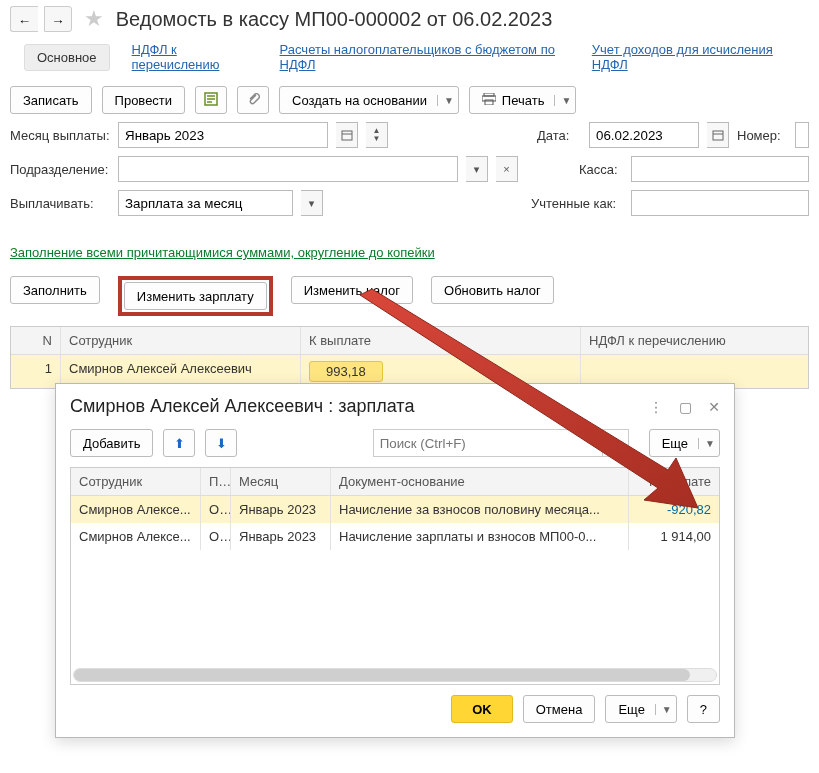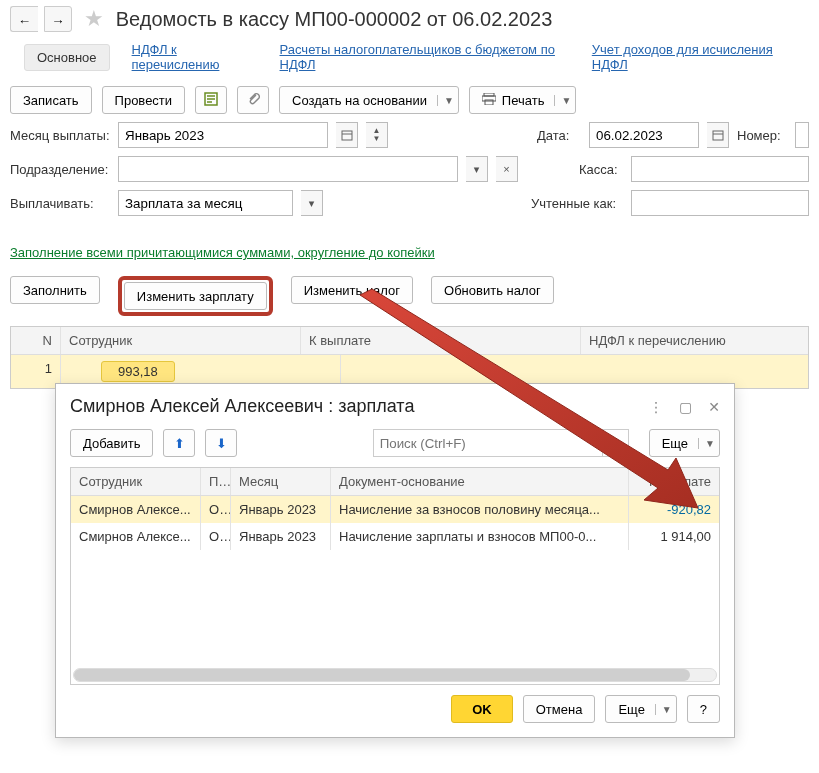--- a/index.html
+++ b/index.html
@@ -68,21 +68,21 @@
   .updown span { font-size: 8px; }
   .spacer { flex: 1; }
   .green-link {
     color: #0a7d2c; text-decoration: underline; cursor: pointer;
     display: inline-block; padding: 4px 0 8px; max-width: 470px; margin-top: 17px;
   }
 
   
   .action-row { display: flex; gap: 18px; padding: 6px 10px 10px; position: relative; }
   .callout-box {
-    border: 4px solid #b53a2c; border-radius: 6px; padding: 2px;
+    border: 4px solid #b53a2c; border-radius: 0; padding: 2px;
     display: inline-flex;
   }
   .callout-box .btn { margin: 0; }
 
   
   .grid {
     border: 1px solid #ccc; margin: 0 10px;
   }
   .grid-header {
     display: flex; background: #f4f4f4; border-bottom: 1px solid #ddd;
@@ -92,21 +92,21 @@
     padding: 6px 8px; border-right: 1px solid #e2e2e2;
   }
   .grid-header > div:last-child, .grid-row > div:last-child { border-right: none; }
   .col-n { width: 50px; text-align: right; }
   .col-emp { width: 240px; }
   .col-pay { width: 280px; text-align: right; }
   .col-ndfl { flex: 1; }
   .grid-row { display: flex; background: #fff5ca; }
   .pay-chip {
     display: inline-block; background: #ffe57f; border: 1px solid #e5c63d;
-    border-radius: 3px; padding: 2px 16px; margin-left: 32px;
+    border-radius: 3px; padding: 2px 16px;
   }
 
   
   .modal {
     position: absolute;
     left: 55px; top: 383px;
     width: 680px;
     background: #fff;
     border: 1px solid #b8b8b8;
     box-shadow: 0 4px 14px rgba(0,0,0,.15);
@@ -281,20 +281,21 @@
 
 <div class="grid">
   <div class="grid-header">
     <div class="col-n">N</div>
     <div class="col-emp">Сотрудник</div>
     <div class="col-pay" style="text-align:left">К выплате</div>
     <div class="col-ndfl">НДФЛ к перечислению</div>
   </div>
   <div class="grid-row">
     <div class="col-n">1</div>
+    <div class="col-emp">Смирнов Алексей Алексеевич</div>
     <div class="col-pay" style="text-align:left">
       <span class="pay-chip">993,18</span>
     </div>
     <div class="col-ndfl"></div>
   </div>
 </div>
 
 <div class="modal">
   <div class="modal-title-row">
     <span class="modal-title">Смирнов Алексей Алексеевич : зарплата</span>

